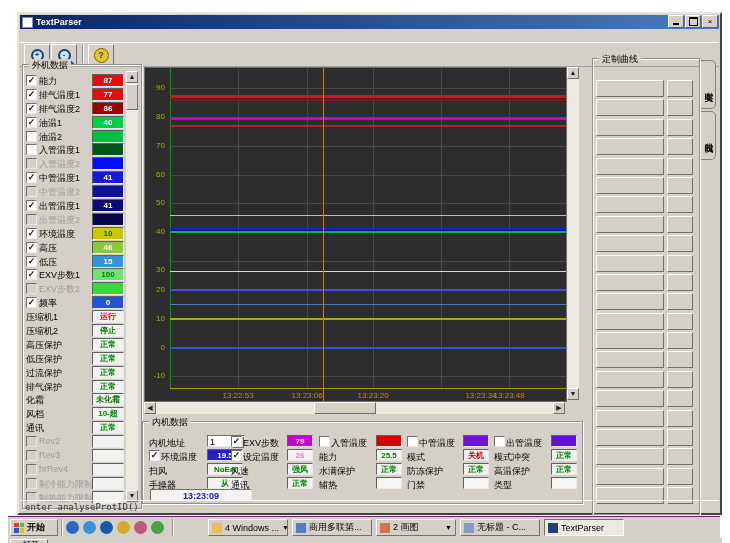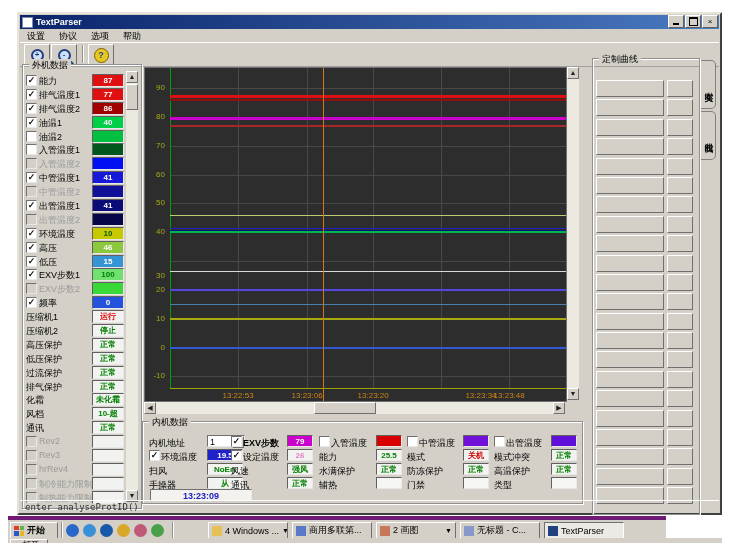--- a/index.html
+++ b/index.html
@@ -63,21 +63,21 @@
           border-color:#606060 #e8e8e8 #e8e8e8 #606060;font-size:8px;font-weight:bold;line-height:12px;
           text-align:center;color:#008000;box-sizing:border-box}
   .bfield{position:absolute;background:#fff;border:1px solid;border-color:#707070 #e8e8e8 #e8e8e8 #707070;box-sizing:border-box}
   .ddval{position:absolute;left:2px;top:1px}
   .ddbtn{position:absolute;right:0;top:0;width:10px;height:10px;background:#d4d0c8;border:1px solid;
          border-color:#fff #707070 #707070 #fff;font-size:6px;line-height:9px;text-align:center}
   .tsfield{position:absolute;background:#f4f2ee;border:1px solid;border-color:#707070 #e8e8e8 #e8e8e8 #707070;
            color:#2020c0;font-weight:bold;text-align:center;line-height:12px;box-sizing:border-box}
   .statusbar{position:absolute;left:1px;right:1px;bottom:1px;height:12px;border-top:1px solid #ffffff;
              font-family:"DejaVu Sans Mono",monospace;font-size:9px;color:#303030;padding:1px 0 0 5px;box-sizing:border-box}
-  .taskbar{position:absolute;left:8px;top:516px;width:658px;height:21px;background:#d4d0c8;border-top:4px solid #701a75}
+  .taskbar{position:absolute;left:8px;top:516px;width:712px;height:21px;background:#d4d0c8;border-top:1px solid #701a75}
   .startbtn{position:absolute;left:2px;top:2px;width:48px;height:17px;background:#d4d0c8;border:1px solid;
             border-color:#fff #707070 #707070 #fff;display:flex;align-items:center;gap:3px;padding:0 3px;
             font-weight:bold;box-sizing:border-box}
   .flag{width:10px;height:10px;display:grid;grid-template-columns:1fr 1fr;grid-template-rows:1fr 1fr;gap:1px;flex:none}
   .qicon{position:absolute;top:4px;width:13px;height:13px;border-radius:50%}
   .tsep{position:absolute;top:2px;width:1px;height:17px;background:#909090;box-shadow:1px 0 0 #fff}
   .taskbtn{position:absolute;top:2px;height:17px;width:80px;background:#d4d0c8;border:1px solid;
            border-color:#fff #707070 #707070 #fff;display:flex;align-items:center;gap:3px;padding:0 3px;
            box-sizing:border-box;white-space:nowrap;overflow:hidden}
   .taskbtn.active{background:#eceae4;border-color:#707070 #fff #fff #707070}
@@ -106,26 +106,20 @@
           <span class="minglyph"></span>
         </span>
       <span class="capbtn">
           <span class="maxglyph"></span>
         </span>
       <span class="capbtn">
           <span>×</span>
         </span>
     </div>
 
-    <div class="menubar">
-        <div class="menu-item">设置</div>
-        <div class="menu-item">协议</div>
-        <div class="menu-item">选项</div>
-        <div class="menu-item">帮助</div>
-      </div>
 
     <div class="toolbar">
       <span class="tbtn" style="left:4px">
         <span class="mag">+</span>
       </span>
       <span class="tbtn" style="left:31px">
         <span class="mag">-</span>
       </span>
       <span class="toolsep" style="left:62px"></span>
       <span class="tbtn" style="left:68px">
@@ -297,21 +291,21 @@
         <div class="ylab" style="top: 44.009px; color: rgb(168, 168, 24);">80</div>
         <div class="gl" style="left: 25px; right: 0px; top: 77.8378px; height: 1px; background: rgb(72, 72, 72);"></div>
         <div class="ylab" style="top: 72.8378px; color: rgb(168, 168, 24);">70</div>
         <div class="gl" style="left: 25px; right: 0px; top: 106.667px; height: 1px; background: rgb(72, 72, 72);"></div>
         <div class="ylab" style="top: 101.667px; color: rgb(168, 168, 24);">60</div>
         <div class="gl" style="left: 25px; right: 0px; top: 135.495px; height: 1px; background: rgb(72, 72, 72);"></div>
         <div class="ylab" style="top: 130.495px; color: rgb(168, 168, 24);">50</div>
         <div class="gl" style="left: 25px; right: 0px; top: 164.324px; height: 1px; background: rgb(72, 72, 72);"></div>
         <div class="ylab" style="top: 159.324px; color: rgb(168, 168, 24);">40</div>
         <div class="gl" style="left: 25px; right: 0px; top: 193.153px; height: 1px; background: rgb(72, 72, 72);"></div>
-        <div class="ylab" style="top: 203px; color: rgb(168, 168, 24);">30</div>
+        <div class="ylab" style="top: 197px; color: rgb(168, 168, 24);">30</div>
         <div class="gl" style="left: 25px; right: 0px; top: 221.982px; height: 1px; background: rgb(72, 72, 72);"></div>
         <div class="ylab" style="top: 216.982px; color: rgb(168, 168, 24);">20</div>
         <div class="gl" style="left: 25px; right: 0px; top: 250.811px; height: 1px; background: rgb(72, 72, 72);"></div>
         <div class="ylab" style="top: 245.811px; color: rgb(168, 168, 24);">10</div>
         <div class="gl" style="left: 25px; right: 0px; top: 279.64px; height: 1px; background: rgb(72, 72, 72);"></div>
         <div class="ylab" style="top: 274.64px; color: rgb(168, 168, 24);">0</div>
         <div class="gl" style="left: 25px; right: 0px; top: 308.468px; height: 1px; background: rgb(72, 72, 72);"></div>
         <div class="ylab" style="top: 303.468px; color: rgb(168, 168, 24);">-10</div>
         <div class="gl" style="left: 93.041px; top: 0px; width: 1px; height: 320px; background: rgb(72, 72, 72);"></div>
         <div class="xlab" style="left: 93.041px; top: 323px; color: rgb(204, 132, 24);">13:22:53</div>
@@ -455,21 +449,21 @@
           </div>
           <div class="cb" style="left: 6px; top: 28px;">✓</div>
           <div class="blabel" style="left: 18px; top: 29px;">环境温度</div>
           <div class="bbadge" style="left: 64px; top: 27px; width: 36px; background: rgb(32, 32, 204); color: rgb(255, 255, 255);">19.5</div>
           <div class="blabel" style="left: 6px; top: 43px;">扫风</div>
           <div class="bbadge" style="left: 64px; top: 41px; width: 36px; color: rgb(0, 128, 0);">NoErr</div>
           <div class="blabel" style="left: 6px; top: 57px;">手操器</div>
           <div class="bbadge" style="left: 64px; top: 55px; width: 36px; color: rgb(0, 128, 0);">从</div>
           <div class="tsfield" style="left: 7px; top: 67px; width: 102px; height: 12px;">13:23:09</div>
           <div class="cb" style="left: 88px; top: 14px;">✓</div>
-          <div class="blabel" style="left: 100px; top: 15px; font-weight: bold;">EXV步数</div>
+          <div class="blabel" style="left: 100px; top: 15px;">EXV步数</div>
           <div class="cb" style="left: 88px; top: 28px;">✓</div>
           <div class="blabel" style="left: 100px; top: 29px;">设定温度</div>
           <div class="blabel" style="left: 88px; top: 43px;">风速</div>
           <div class="blabel" style="left: 88px; top: 57px;">通讯</div>
           <div class="bbadge" style="left: 144px; top: 13px; background: rgb(204, 0, 204); color: rgb(255, 255, 255);">79</div>
           <div class="bbadge" style="left: 144px; top: 27px; background: rgb(242, 242, 240); color: rgb(224, 128, 192);">26</div>
           <div class="bbadge" style="left: 144px; top: 41px; background: rgb(242, 242, 240); color: rgb(0, 128, 0);">强风</div>
           <div class="bbadge" style="left: 144px; top: 55px; background: rgb(242, 242, 240); color: rgb(0, 128, 0);">正常</div>
           <div class="cb" style="left: 176px; top: 14px;"></div>
           <div class="blabel" style="left: 188px; top: 15px;">入管温度</div>

